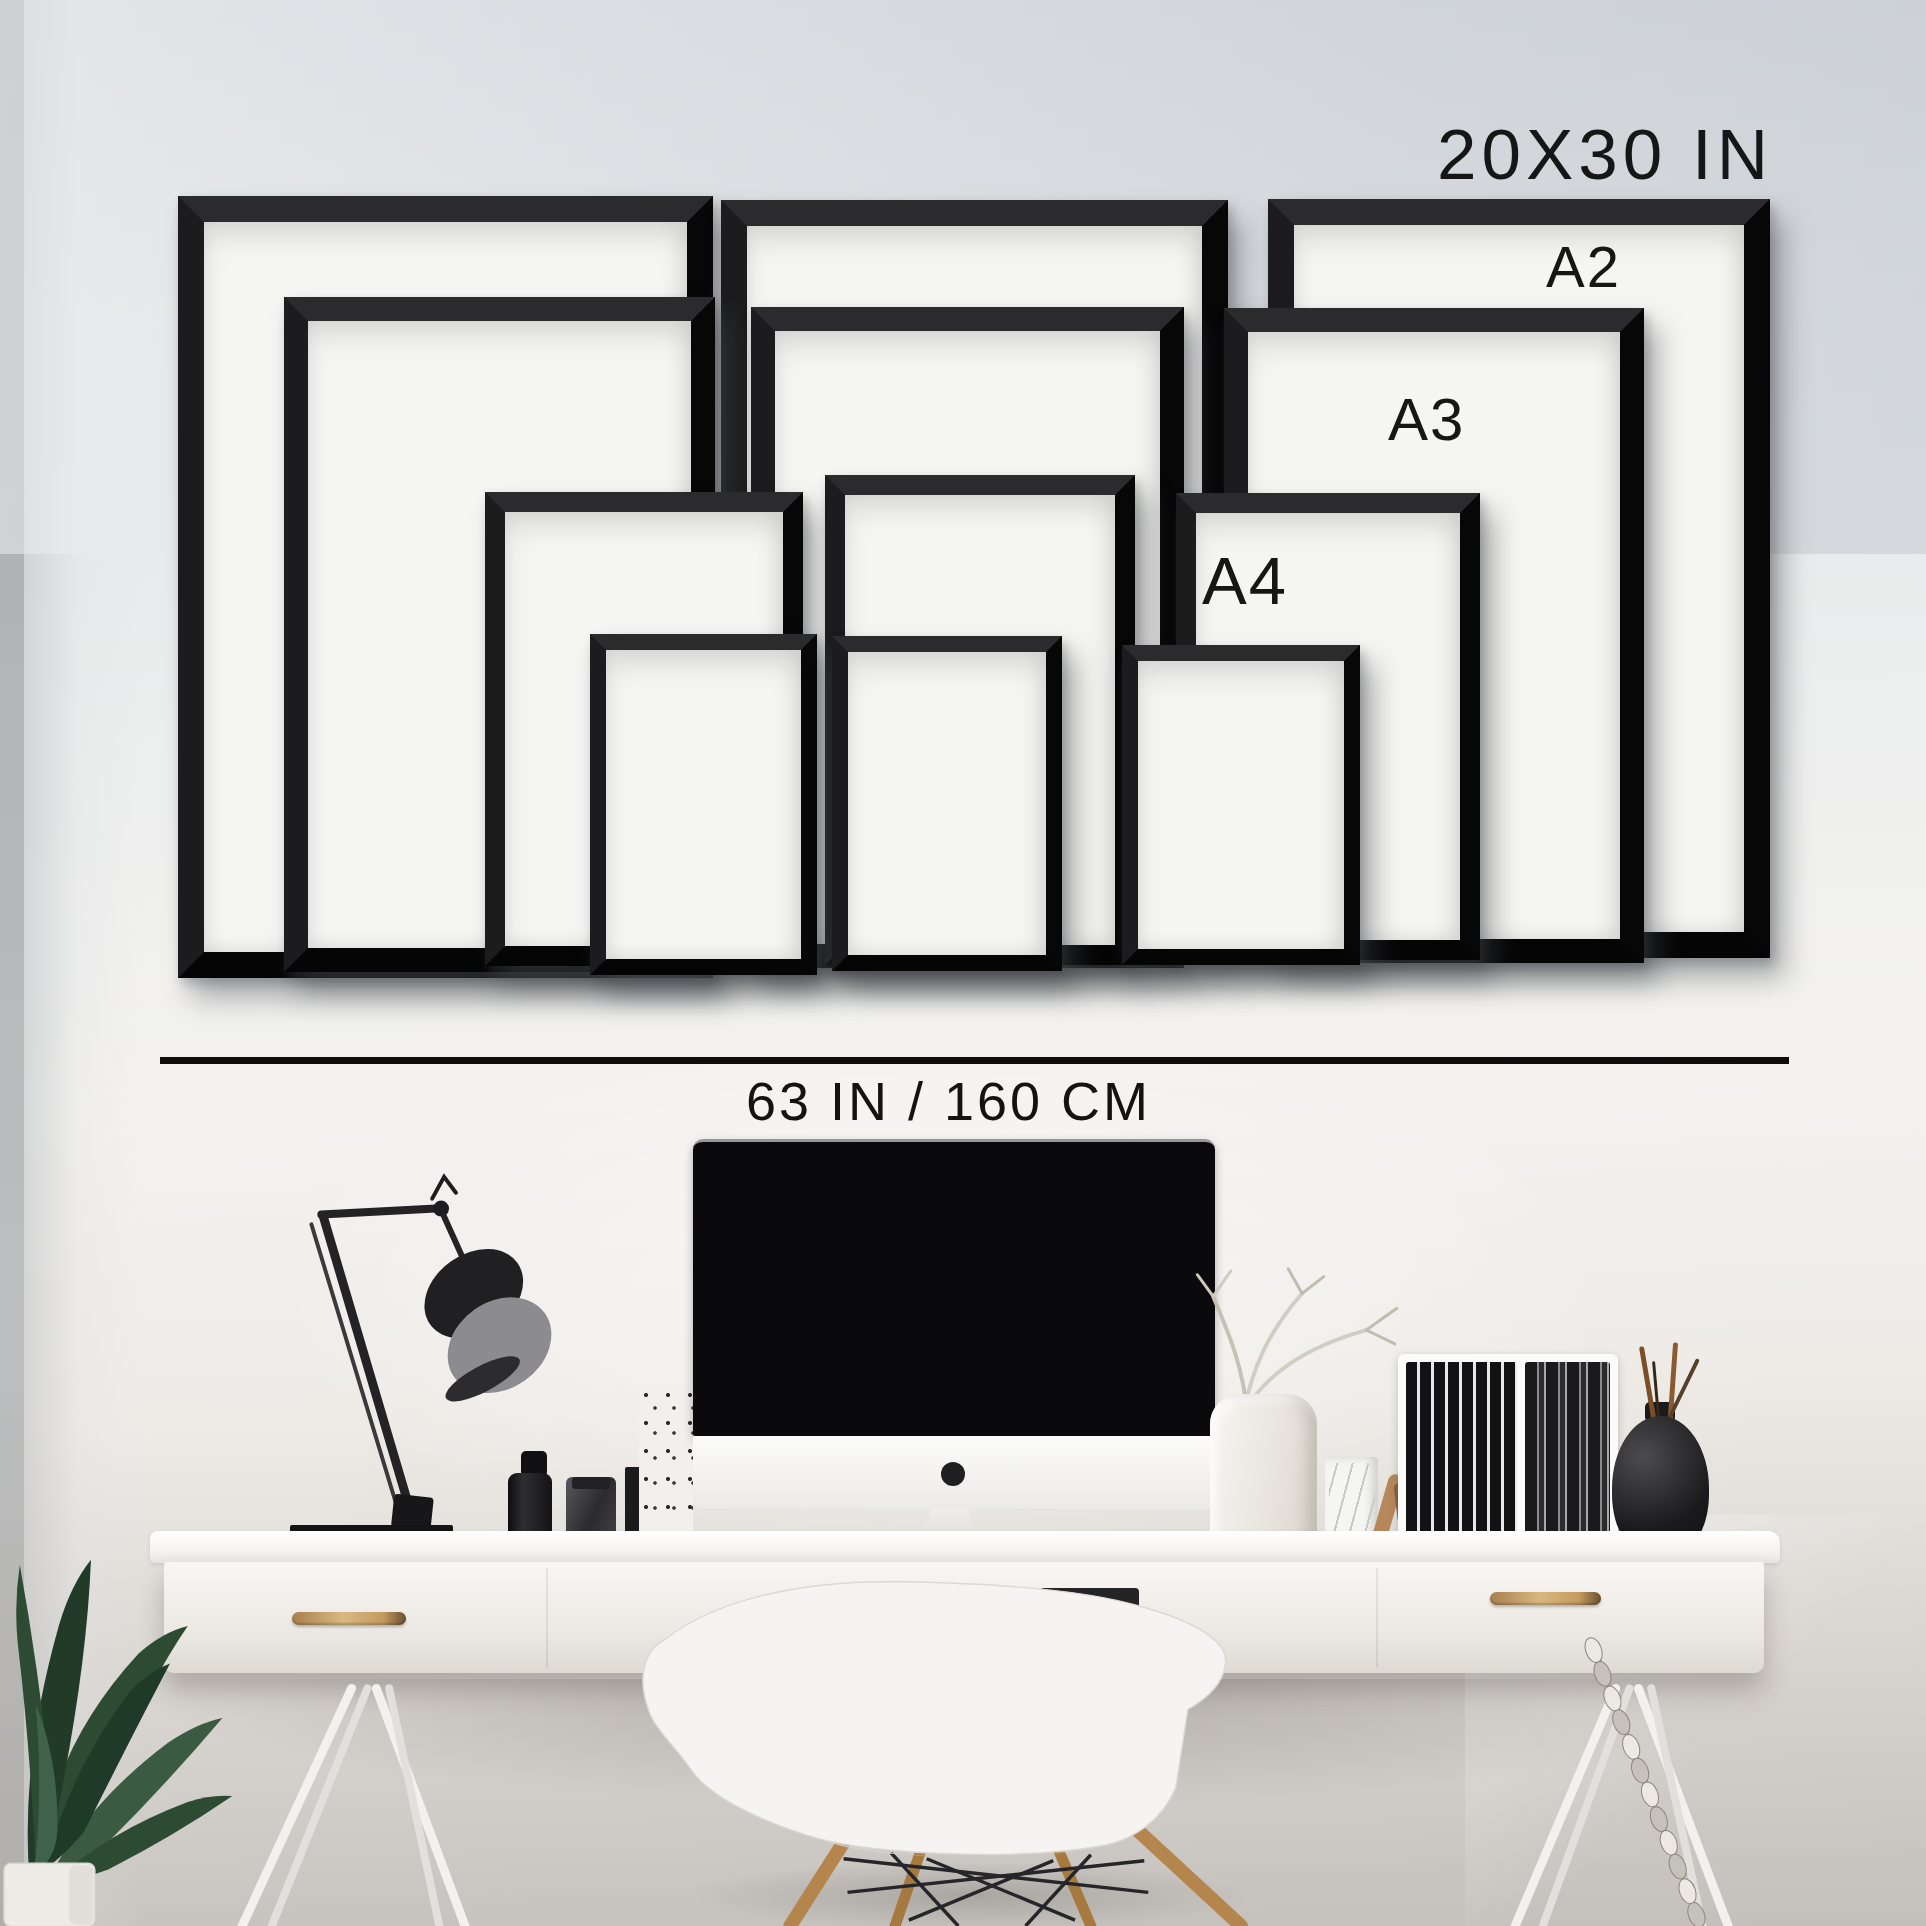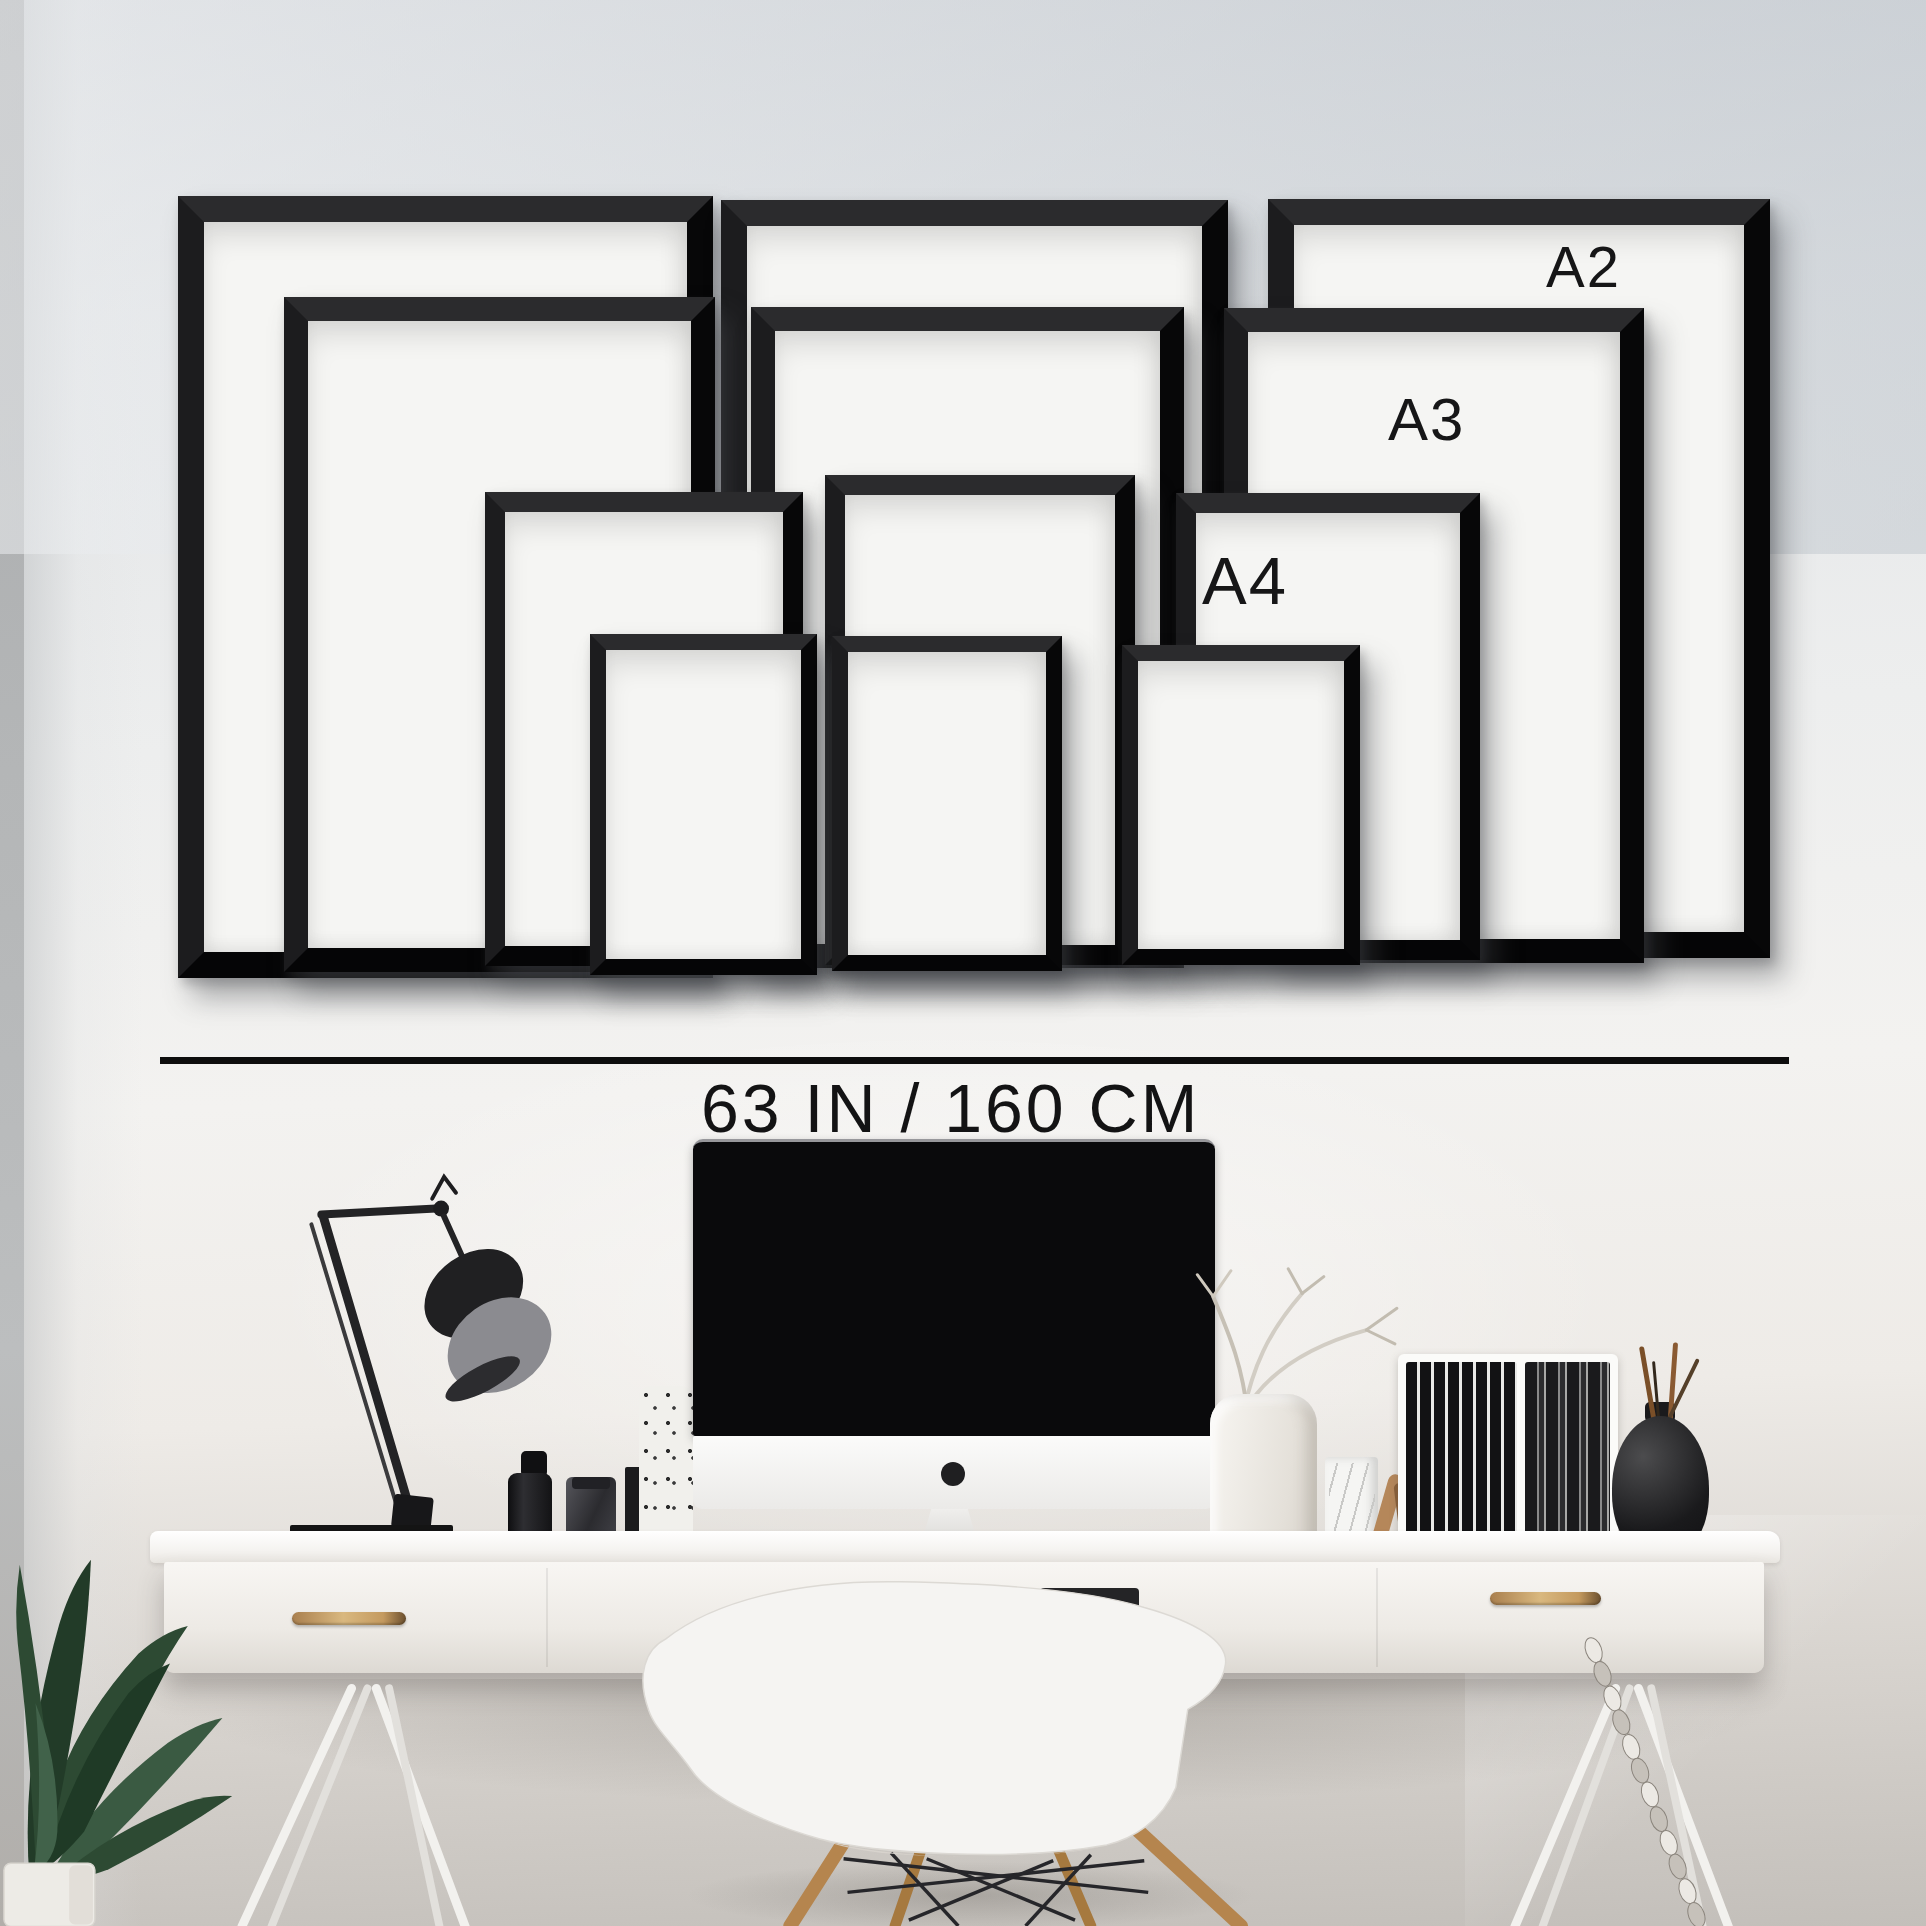--- a/index.html
+++ b/index.html
@@ -45,21 +45,21 @@
   .f-r3{left:1176px;top:493px;width:304px;height:467px;}
   .f-r4{left:1122px;top:645px;width:238px;height:320px;}
 
   
   .size-label{color:#161617;z-index:7;line-height:1;white-space:nowrap;}
   .lbl-top{top:119px;right:154px;font-size:71px;letter-spacing:5px;}
   .lbl-a2{left:1546px;top:238px;font-size:58px;letter-spacing:2px;}
   .lbl-a3{left:1388px;top:390px;font-size:60px;letter-spacing:2px;}
   .lbl-a4{left:1202px;top:547px;font-size:67px;letter-spacing:2px;}
   .measure-line{left:160px;top:1057px;width:1629px;height:7px;background:#0d0d0d;z-index:7;}
-  .lbl-measure{left:701px;top:1074px;width:495px;text-align:center;font-size:68px;letter-spacing:3px;z-index:7;color:#131314;}
+  .lbl-measure{left:701px;top:1074px;width:495px;text-align:center;font-size:54px;letter-spacing:3px;z-index:7;color:#131314;}
 
   
   .desk-slab{left:150px;top:1531px;width:1630px;height:32px;z-index:9;
     background:linear-gradient(180deg,#ffffff,#f4f2ef 65%,#e9e6e1);
     border-radius:8px 12px 5px 5px;box-shadow:0 2px 4px rgba(80,75,70,.15);}
   .desk-apron{left:164px;top:1562px;width:1600px;height:111px;z-index:9;
     background:linear-gradient(180deg,#f8f6f3,#edeae5 60%,#ddd9d3);
     border-radius:3px 3px 10px 10px;box-shadow:0 16px 26px rgba(70,64,58,.30);}
   .desk-seam{top:6px;width:2px;height:99px;background:rgba(0,0,0,.07);}
   .seam-1{left:382px;} .seam-2{left:1212px;}
@@ -147,20 +147,21 @@
   <div class="frame bw26 z1 f-m1"></div>
   <div class="frame bw24 z2 f-m2"></div>
   <div class="frame bw20 z3 f-m3"></div>
   <div class="frame bw16 z4 f-m4"></div>
 
   <div class="frame bw26 z1 f-r1"></div>
   <div class="frame bw24 z2 f-r2"></div>
   <div class="frame bw20 z3 f-r3"></div>
   <div class="frame bw16 z4 f-r4"></div>
 
+  <div class="size-label lbl-top">20X30 IN</div>
   <div class="size-label lbl-a2">A2</div>
   <div class="size-label lbl-a3">A3</div>
   <div class="size-label lbl-a4">A4</div>
 
   <div class="measure-line"></div>
   <div class="size-label lbl-measure">63 IN / 160 CM</div>
 
   <div class="wall-under-desk-shadow"></div>
   <div class="chair-floor-shadow"></div>
 

